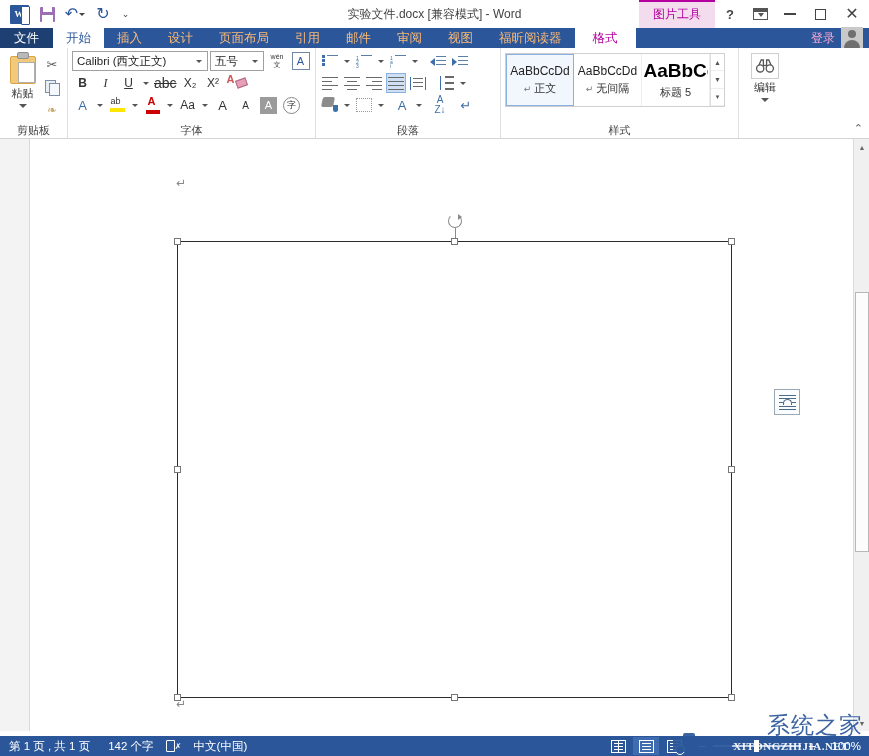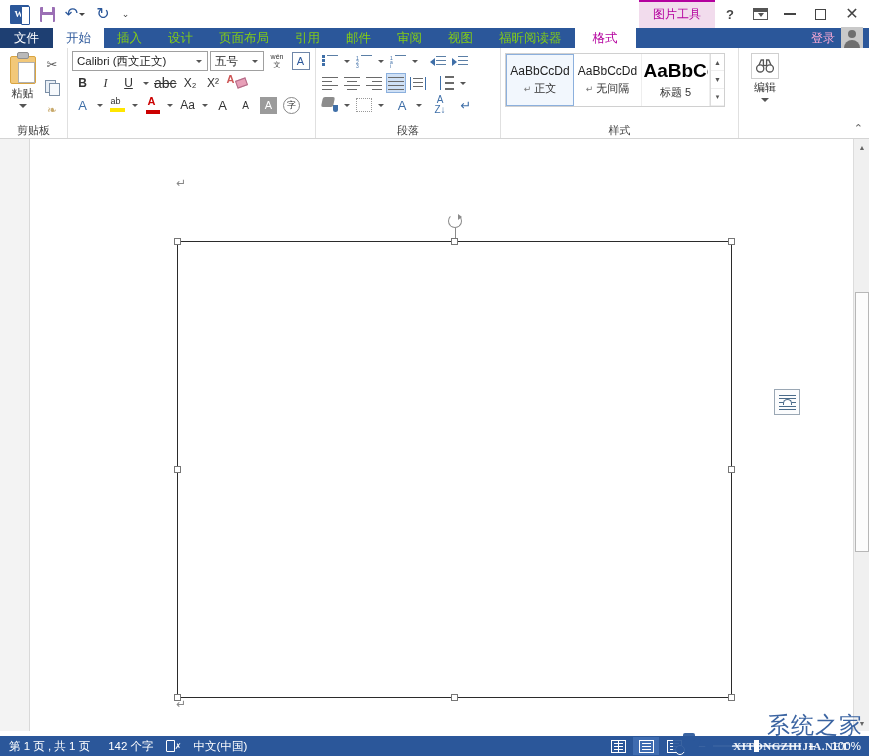--- a/index.html
+++ b/index.html
@@ -131,21 +131,21 @@
     position: relative;
   }
   .tab-file {
     background: #1e3f72;
     color: #fff;
     font-size: 12.5px;
     padding: 0 14px;
     display: flex; align-items: center;
   }
   .tab {
-    color: #84cc16;
+    color: #fdba74;
     font-size: 12.5px;
     padding: 0 13px;
     display: flex; align-items: center;
     white-space: nowrap;
   }
   .tab.active {
     background: #ffffff;
     color: #2b579a;
   }
   .tab-format {
@@ -629,20 +629,21 @@
         <span class="arrow-dn"></span>
       </div>
       <div class="qat-btn">
         <span class="redo-glyph">↻</span>
       </div>
       <div class="qat-small">
         <span class="cust-glyph">⌄</span>
       </div>
     </div>
 
+    <div class="title-text">实验文件.docx [兼容模式] - Word</div>
 
     <div class="win-right">
       <div class="contextual-tab-title">图片工具</div>
       <div class="win-btn">
           <b style="font-size:13px;color:#444;">?</b>
         </div>
       <div class="win-btn">
           <span class="ribbondisp"></span>
         </div>
       <div class="win-btn">
@@ -774,20 +775,21 @@
             </div>
             <div class="sm-btn">
               <span class="shade-A">A</span>
             </div>
             <div class="sm-btn">
               <span class="enclose">字</span>
             </div>
           </div>
         </div>
       </div>
+      <div class="rgroup-label">字体</div>
     </div>
 
     <div class="rgroup para-group">
       <div class="rgroup-body">
         <div class="fg-col">
           <div class="fg-row">
             <div class="pbtn">
               <span class="list-ic">
                   <b></b>
                   <b></b>

